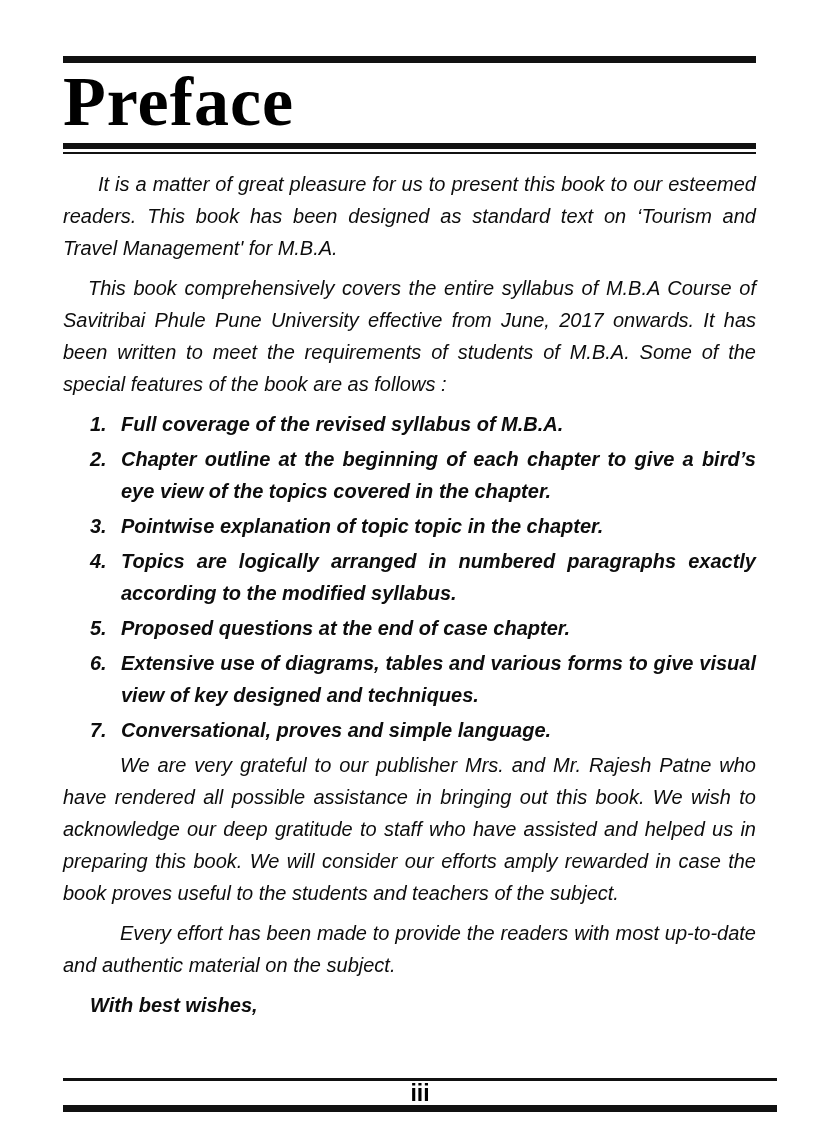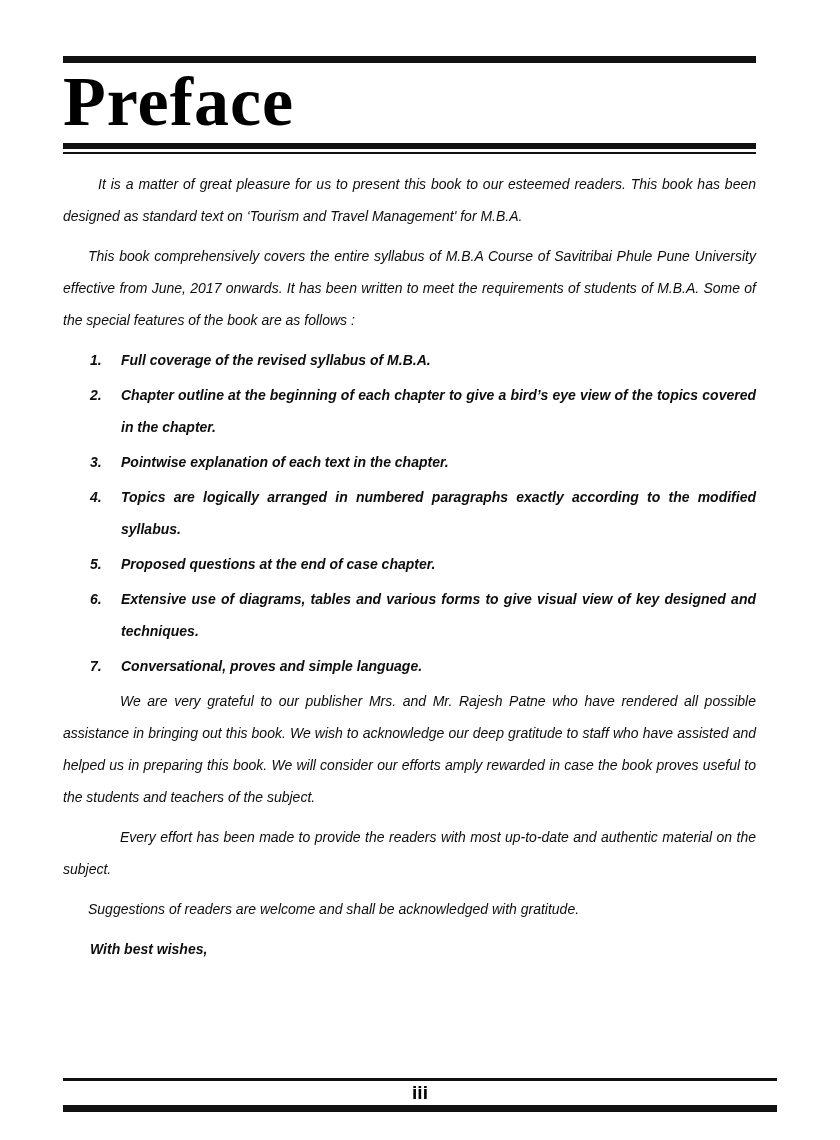--- a/index.html
+++ b/index.html
@@ -41,21 +41,21 @@
   }
   .title-underline::after {
     content: "";
     display: block;
     height: 2px;
     background: #111;
     margin-top: 3px;
   }
   .body-copy {
     font-style: italic;
-    font-size: 14px;
+    font-size: 20px;
     line-height: 32px;
     text-align: justify;
   }
   .body-copy p {
     margin: 0 0 8px 0;
   }
   p.indent-1 { text-indent: 35px; }
   p.indent-2 { text-indent: 25px; }
   p.indent-3 { text-indent: 57px; }
   .features-list {
@@ -91,21 +91,21 @@
     right: 63px;
     top: 1078px;
   }
   .footer-rule-top {
     height: 3px;
     background: #111;
   }
   .page-number {
     text-align: center;
     font-weight: bold;
-    font-size: 19px;
+    font-size: 23px;
     line-height: 24px;
     color: #000;
   }
   .footer-rule-bottom {
     height: 7px;
     background: #111;
   }
 </style>
 </head>
 <body>
@@ -128,21 +128,21 @@
       <div class="feature-item">
         <span class="feature-number">1.</span>
         <div class="feature-text">Full coverage of the revised syllabus of M.B.A.</div>
       </div>
       <div class="feature-item">
         <span class="feature-number">2.</span>
         <div class="feature-text">Chapter outline at the beginning of each chapter to give a bird’s eye view of the topics covered in the chapter.</div>
       </div>
       <div class="feature-item">
         <span class="feature-number">3.</span>
-        <div class="feature-text">Pointwise explanation of each text in the chapter.</div>
+        <div class="feature-text">Pointwise explanation of topic topic in the chapter.</div>
       </div>
       <div class="feature-item">
         <span class="feature-number">4.</span>
         <div class="feature-text">Topics are logically arranged in numbered paragraphs exactly according to the modified syllabus.</div>
       </div>
       <div class="feature-item">
         <span class="feature-number">5.</span>
         <div class="feature-text">Proposed questions at the end of case chapter.</div>
       </div>
       <div class="feature-item">
@@ -152,21 +152,20 @@
       <div class="feature-item">
         <span class="feature-number">7.</span>
         <div class="feature-text">Conversational, proves and simple language.</div>
       </div>
     </div>
 
     <p class="indent-3">We are very grateful to our publisher Mrs. and Mr. Rajesh Patne who have rendered all possible assistance in bringing out this book. We wish to acknowledge our deep gratitude to staff who have assisted and helped us in preparing this book. We will consider our efforts amply rewarded in case the book proves useful to the students and teachers of the subject.</p>
 
     <p class="indent-3">Every effort has been made to provide the readers with most up-to-date and authentic material on the subject.</p>
 
-    <p class="indent-2">Suggestions of readers are welcome and shall be acknowledged with gratitude.</p>
 
     <p class="signoff">With best wishes,</p>
 
 
   </div>
 
   <div class="footer">
     <div class="footer-rule-top"></div>
     <div class="page-number">iii</div>
     <div class="footer-rule-bottom"></div>

